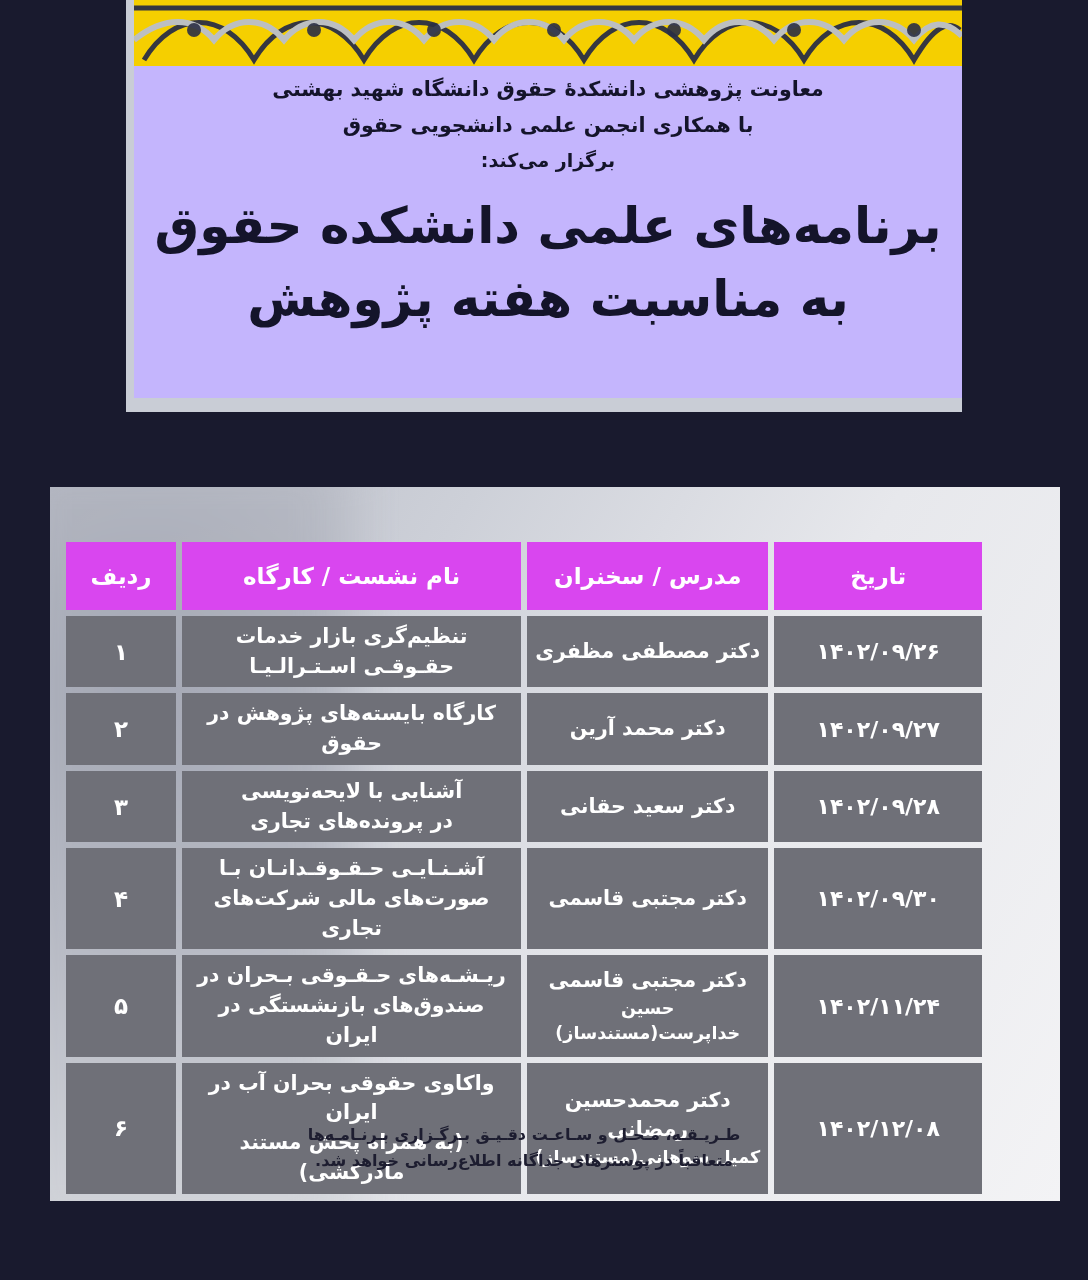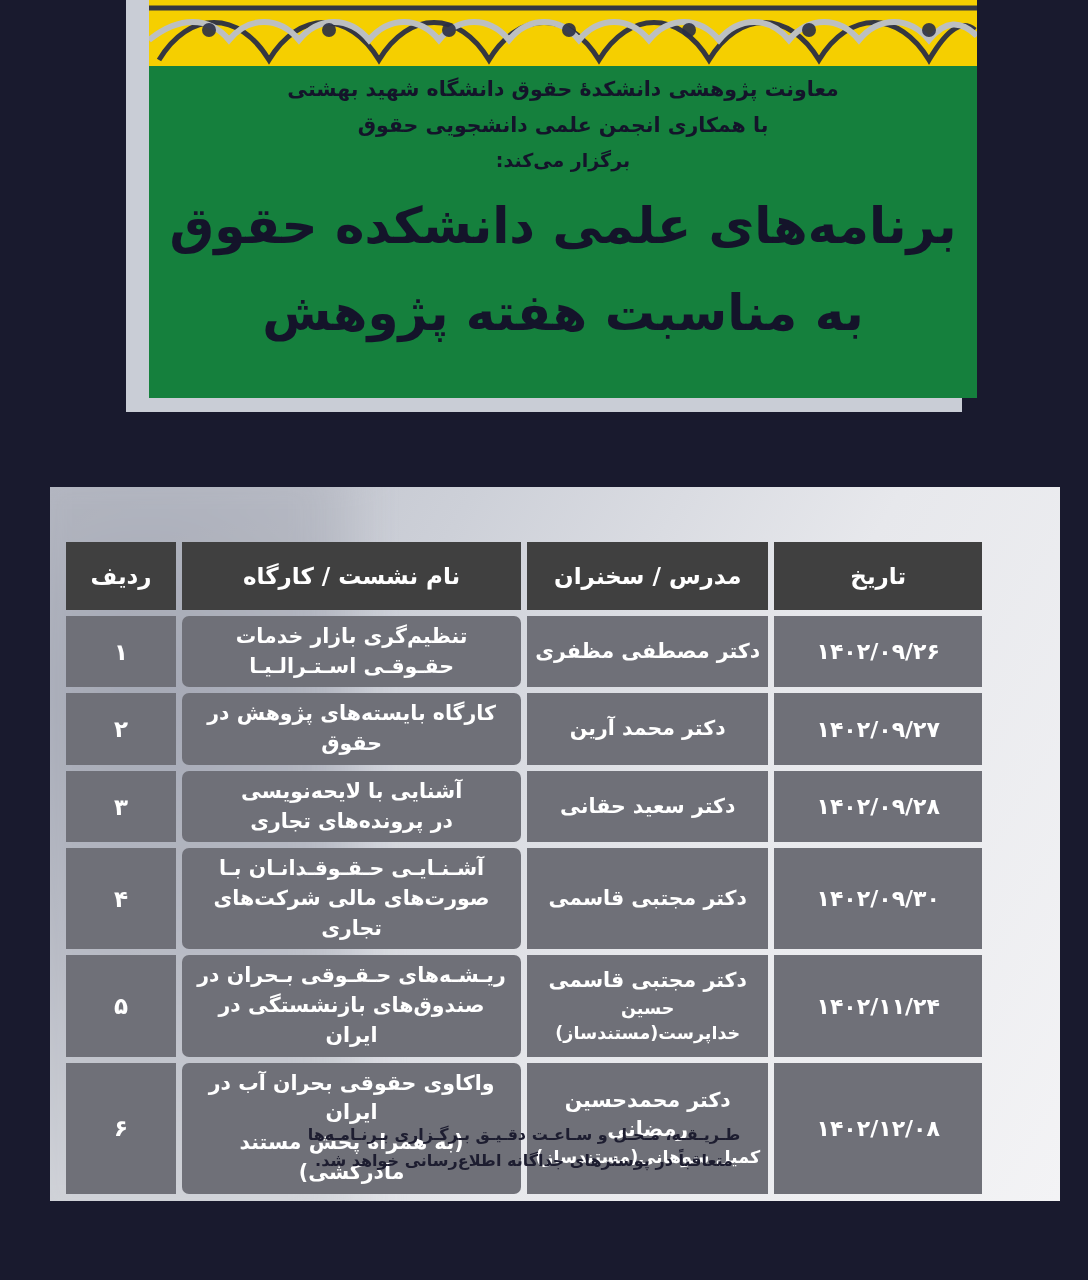--- a/index.html
+++ b/index.html
@@ -24,25 +24,25 @@
   .header-shadow {
     position: absolute;
     left: 126px;
     top: 0;
     width: 836px;
     height: 412px;
     background: #c9cdd6;
   }
   .header-block {
     position: absolute;
-    left: 149px;
+    left: 134px;
     top: 0;
     width: 828px;
     height: 398px;
-    background: #15803d;
+    background: #c4b5fd;
     overflow: hidden;
   }
 
   
   .ornament {
     position: absolute;
     left: 0; top: 0;
     width: 828px;
     height: 66px;
     overflow: hidden;
@@ -113,31 +113,31 @@
     background: #6f7078;
     color: #ffffff;
     text-align: center;
     vertical-align: middle;
     font-weight: bold;
     padding: 6px 8px;
   }
   table.schedule th {
     height: 68px;
     font-size: 23px;
-    background: #404040;
+    background: #d946ef;
   }
   table.schedule td { height: 70px; }
 
   col.c-row   { width: 104px; }
   col.c-name  { width: 320px; }
   col.c-sp    { width: 228px; }
   col.c-date  { width: 196px; }
 
   td.row-num { font-size: 23px; }
-  td.topic   { font-size: 20.5px; line-height: 1.45; border-radius: 7px; }
+  td.topic   { font-size: 20.5px; line-height: 1.45; }
   td.speaker { font-size: 20.5px; line-height: 1.45; }
   td.date    { font-size: 22px; letter-spacing: 1px; }
   td.speaker .sub { font-size: 17.5px; display: block; font-weight: bold; }
   td.topic .l { display: block; }
 
   .r2 td { height: 62px; }
 
   
   .footer-note {
     position: absolute;
@@ -180,21 +180,21 @@
           <circle cx="780" cy="30" r="7"></circle>
         </g>
       </svg>
     </div>
 
     <div class="header-text">
       <div class="line-sm">معاونت پژوهشی دانشکدهٔ حقوق دانشگاه شهید بهشتی</div>
       <div class="line-sm">با همکاری انجمن علمی دانشجویی حقوق</div>
       <div class="line-sm small3">برگزار می‌کند:</div>
       <div class="big-title">برنامه‌های علمی دانشکده حقوق</div>
-      <div class="big-title" style="margin-top:16px;">به مناسبت هفته پژوهش</div>
+      <div class="big-title" style="margin-top:2px;">به مناسبت هفته پژوهش</div>
     </div>
   </div>
 
   <div class="panel"></div>
 
   <div class="table-wrap">
     <table class="schedule">
       <colgroup>
         <col class="c-date">
           <col class="c-sp">

